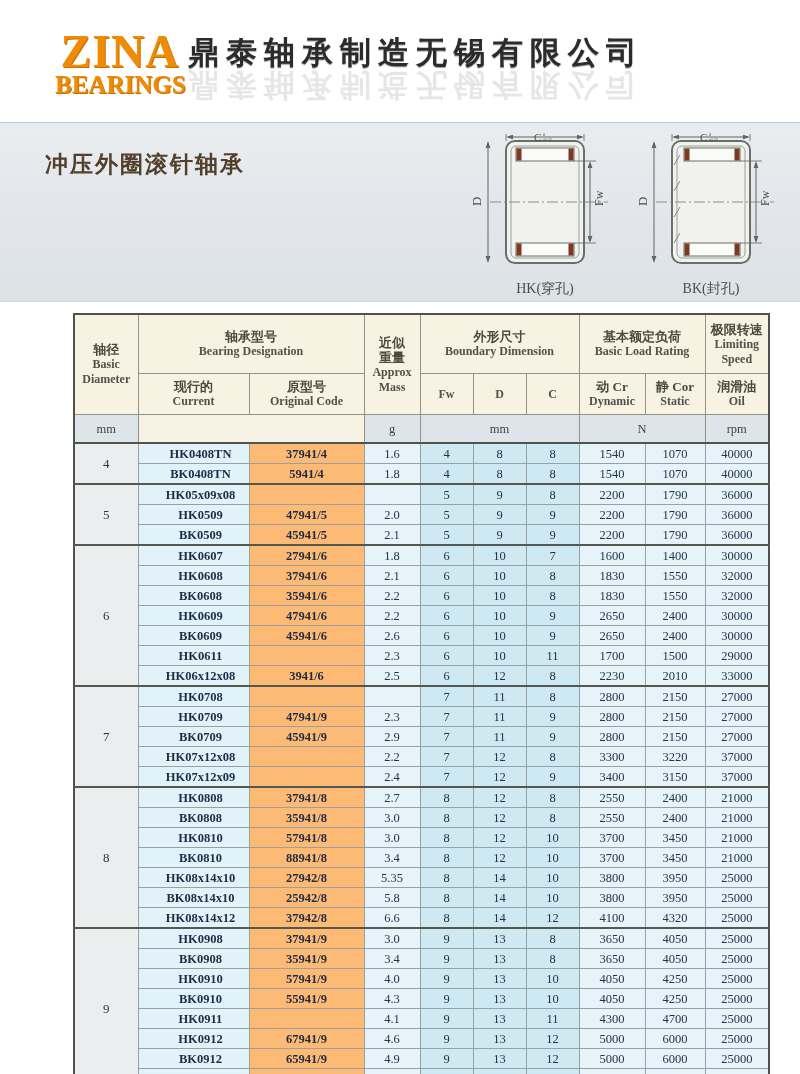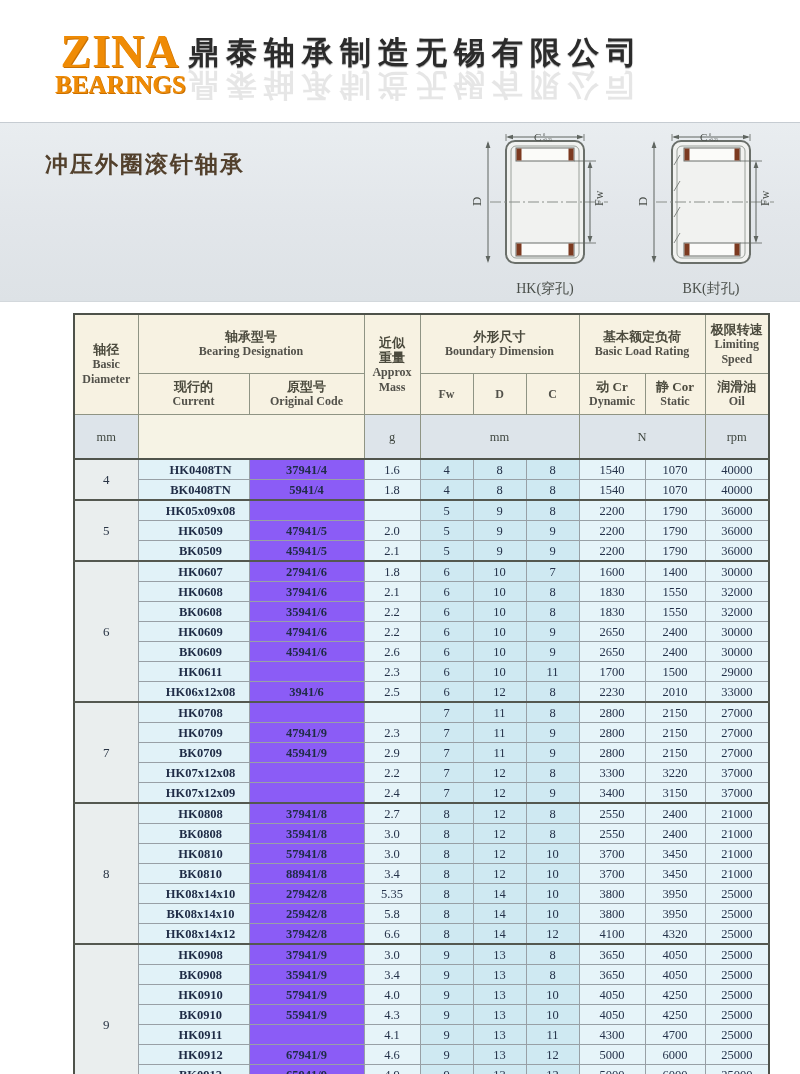--- a/index.html
+++ b/index.html
@@ -69,31 +69,31 @@
   .btable{border:2px solid #4e524a;}
   .btable th{
     background:#f7f2e2;border:1px solid #8f9484;
     font-weight:600;color:#4b4a3d;font-size:13px;line-height:15px;padding:2px 2px;
   }
   .btable th .en{font-weight:600;font-size:12px;color:#52514a;}
   .btable tr.h1 th{height:54px;}
   .btable tr.h2 th{height:36px;}
   .btable tr.units td{
     height:19px;background:#dde4ea;border:1px solid #8f9484;border-bottom:2px solid #50544c;
-    text-align:center;font-size:12.5px;color:#3f463f;padding:12px;
+    text-align:center;font-size:12.5px;color:#3f463f;padding:4px;
   }
   .btable tr.units td.u-blank{background:#f6f3e5;}
   .btable td{
     height:19px;padding:0;border:1px solid #98a0a6;
     font-size:12.5px;color:#25324a;text-align:center;line-height:18px;
     background:#e6f4f9;overflow:hidden;white-space:nowrap;
   }
   .btable td.c-shaft{background:#eaeeee;color:#2a3545;font-size:13px;}
   .btable td.c-cur{font-weight:bold;text-align:center;padding-left:14px;background:#e1f2f8;color:#1f2c46;}
-  .btable td.c-org{font-weight:bold;background:#8b5cf6;color:#1f2c46;}
+  .btable td.c-org{font-weight:bold;background:#fdba74;color:#1f2c46;}
   .btable td.c-mass{background:#e6f4f9;margin-left:32px;}
   .btable td.c-dim{background:#cfe9f2;}
   .btable td.c-load{background:#e6f4f9;}
   .btable td.c-oil{background:#e6f4f9;margin-left:8px;}
   .btable tr.group-start td{border-top:2px solid #545850;}
 
   
   .footnote{
     position:absolute;left:74px;top:1046px;width:680px;
     font-size:13px;color:#333;letter-spacing:0.3px;

